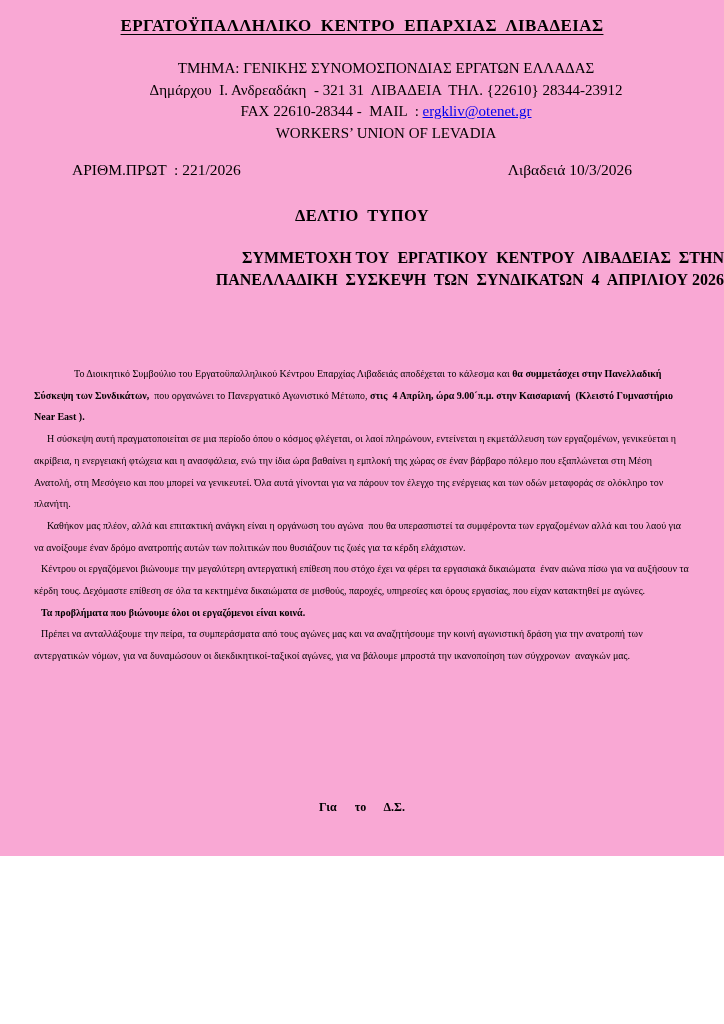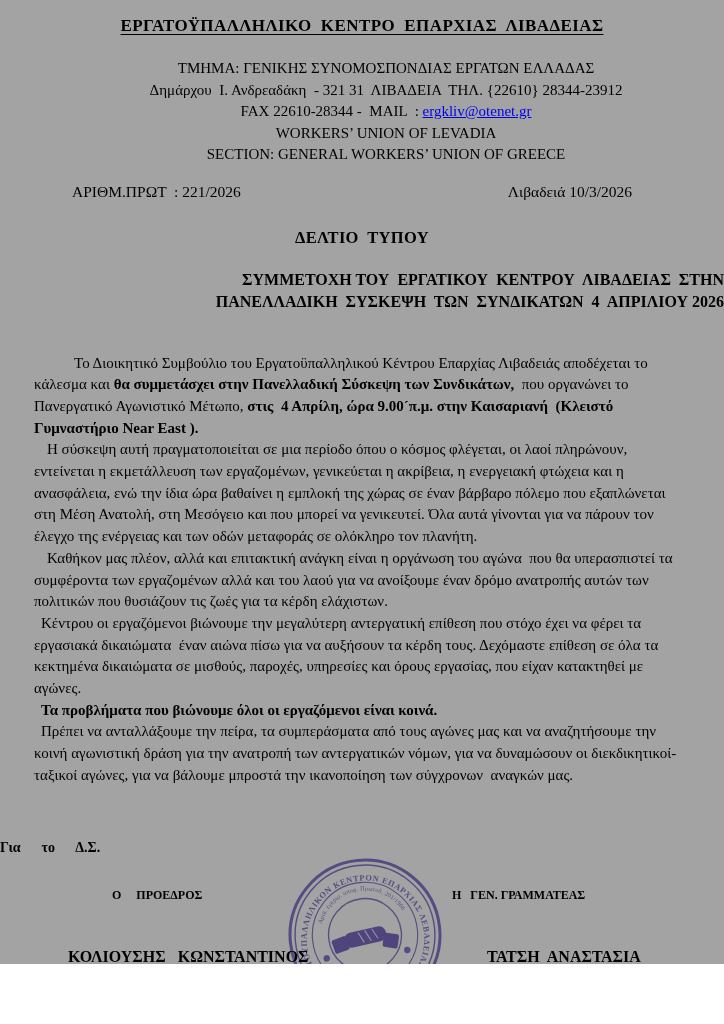--- a/index.html
+++ b/index.html
@@ -1,21 +1,21 @@
 <!DOCTYPE html>
 <html><head>
 <meta charset="utf-8">
 <style>
   * { margin: 0; padding: 0; box-sizing: border-box; }
   html, body { background: #ffffff; }
   .page {
     position: relative;
     width: 724px;
-    height: 964px;
-    background: #a3a3a3;
+    height: 856px;
+    background: #f9a8d4;
     color: #000000;
     font-family: "Liberation Serif", "DejaVu Serif", serif;
     overflow: hidden;
   }
   .bind { white-space: pre-wrap; }
 
   
   .letterhead { padding-top: 16px; text-align: center; }
   .org-title {
     font-size: 17px;
@@ -49,37 +49,38 @@
   .doc-title {
     margin-top: 21px;
     text-align: right;
     font-weight: bold;
     font-size: 16px;
     line-height: 22px;
   }
 
   
   .body-text {
-    margin-top: 40px;
+    margin-top: 72px;
     padding: 0 34px;
-    font-size: 15px;
+    font-size: 10px;
     line-height: 21.7px;
   }
   .body-text p { margin: 0; }
   .indent-lg { text-indent: 40px; }
   .indent-sm { text-indent: 13px; }
   .indent-xs { text-indent: 7px; }
   .bold { font-weight: bold; }
 
   
   .sig-for-board {
     position: absolute;
-    top: 840px; left: 0; right: 0;
+    top: 800px; left: 0; right: 0;
+    text-align: center;
     font-weight: bold;
-    font-size: 14px;
+    font-size: 12px;
   }
   .sig-role { position: absolute; top: 888px; font-weight: bold; font-size: 12px; }
   .sig-role-left { left: 112px; }
   .sig-role-right { left: 452px; }
   .sig-name { position: absolute; top: 948px; font-weight: bold; font-size: 16px; }
   .sig-name-left { left: 68px; }
   .sig-name-right { left: 487px; }
 
   
   .stamp {
@@ -102,21 +103,20 @@
   <div class="letterhead">
     <div class="org-title bind">ΕΡΓΑΤΟΫΠΑΛΛΗΛΙΚΟ  ΚΕΝΤΡΟ  ΕΠΑΡΧΙΑΣ  ΛΙΒΑΔΕΙΑΣ</div>
     <div class="head-line bind">ΤΜΗΜΑ: ΓΕΝΙΚΗΣ ΣΥΝΟΜΟΣΠΟΝΔΙΑΣ ΕΡΓΑΤΩΝ ΕΛΛΑΔΑΣ</div>
     <div class="head-line">
       <span class="bind">Δημάρχου  Ι. Ανδρεαδάκη  - 321 31  ΛΙΒΑΔΕΙΑ  ΤΗΛ. {22610} 28344-23912</span>
     </div>
     <div class="head-line">
       <span class="bind">FAX 22610-28344 -  MAIL  : </span><a href="#" class="email-link bind">ergkliv@otenet.gr</a>
     </div>
     <div class="head-line bind">WORKERS’ UNION OF LEVADIA</div>
-    <div class="head-line bind">SECTION: GENERAL WORKERS’ UNION OF GREECE</div>
   </div>
 
   <div class="meta-row">
     <span class="bind">ΑΡΙΘΜ.ΠΡΩΤ  : 221/2026</span>
     <span class="bind">Λιβαδειά 10/3/2026</span>
   </div>
 
   <div class="doc-type bind">ΔΕΛΤΙΟ  ΤΥΠΟΥ</div>
   <div class="doc-title">
     <div class="bind">ΣΥΜΜΕΤΟΧΗ ΤΟΥ  ΕΡΓΑΤΙΚΟΥ  ΚΕΝΤΡΟΥ  ΛΙΒΑΔΕΙΑΣ  ΣΤΗΝ</div>

